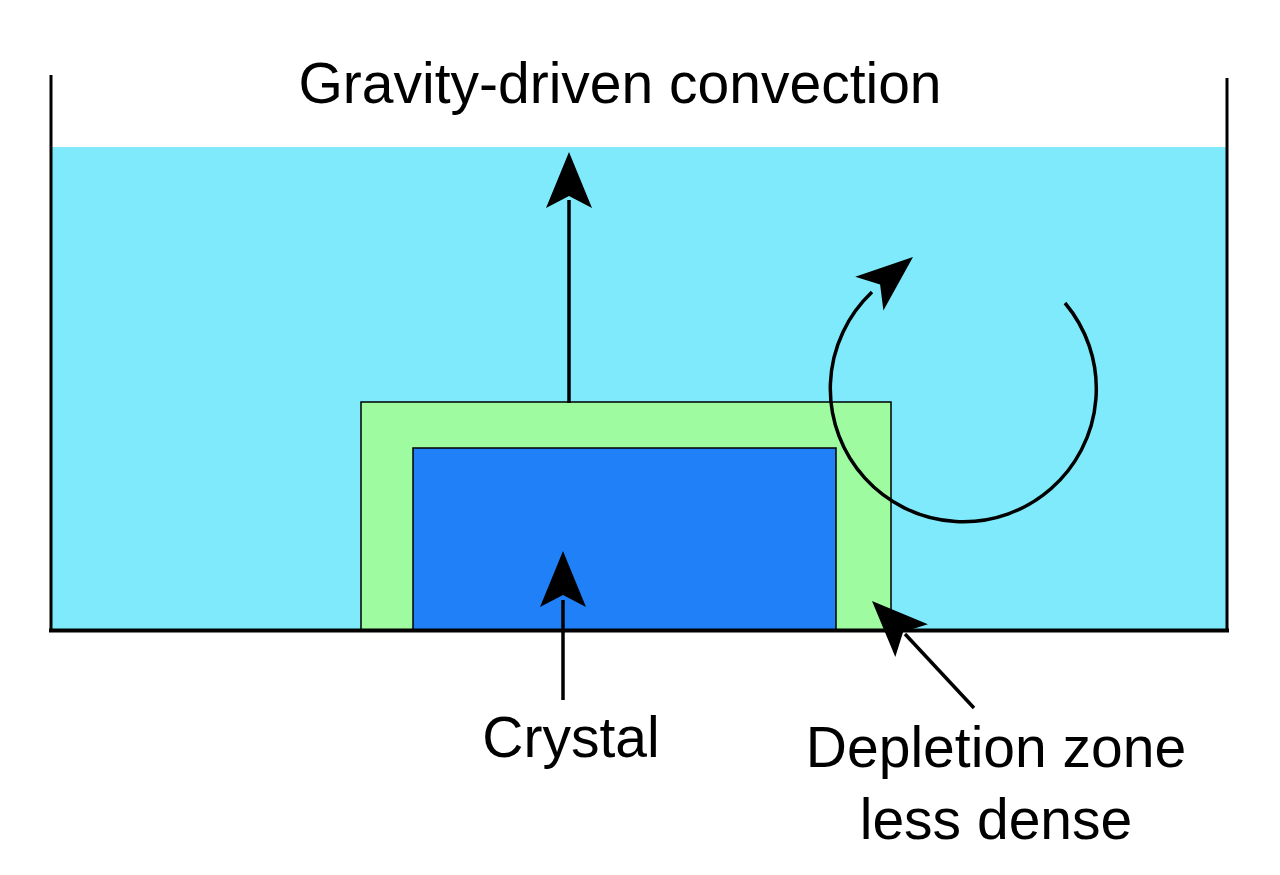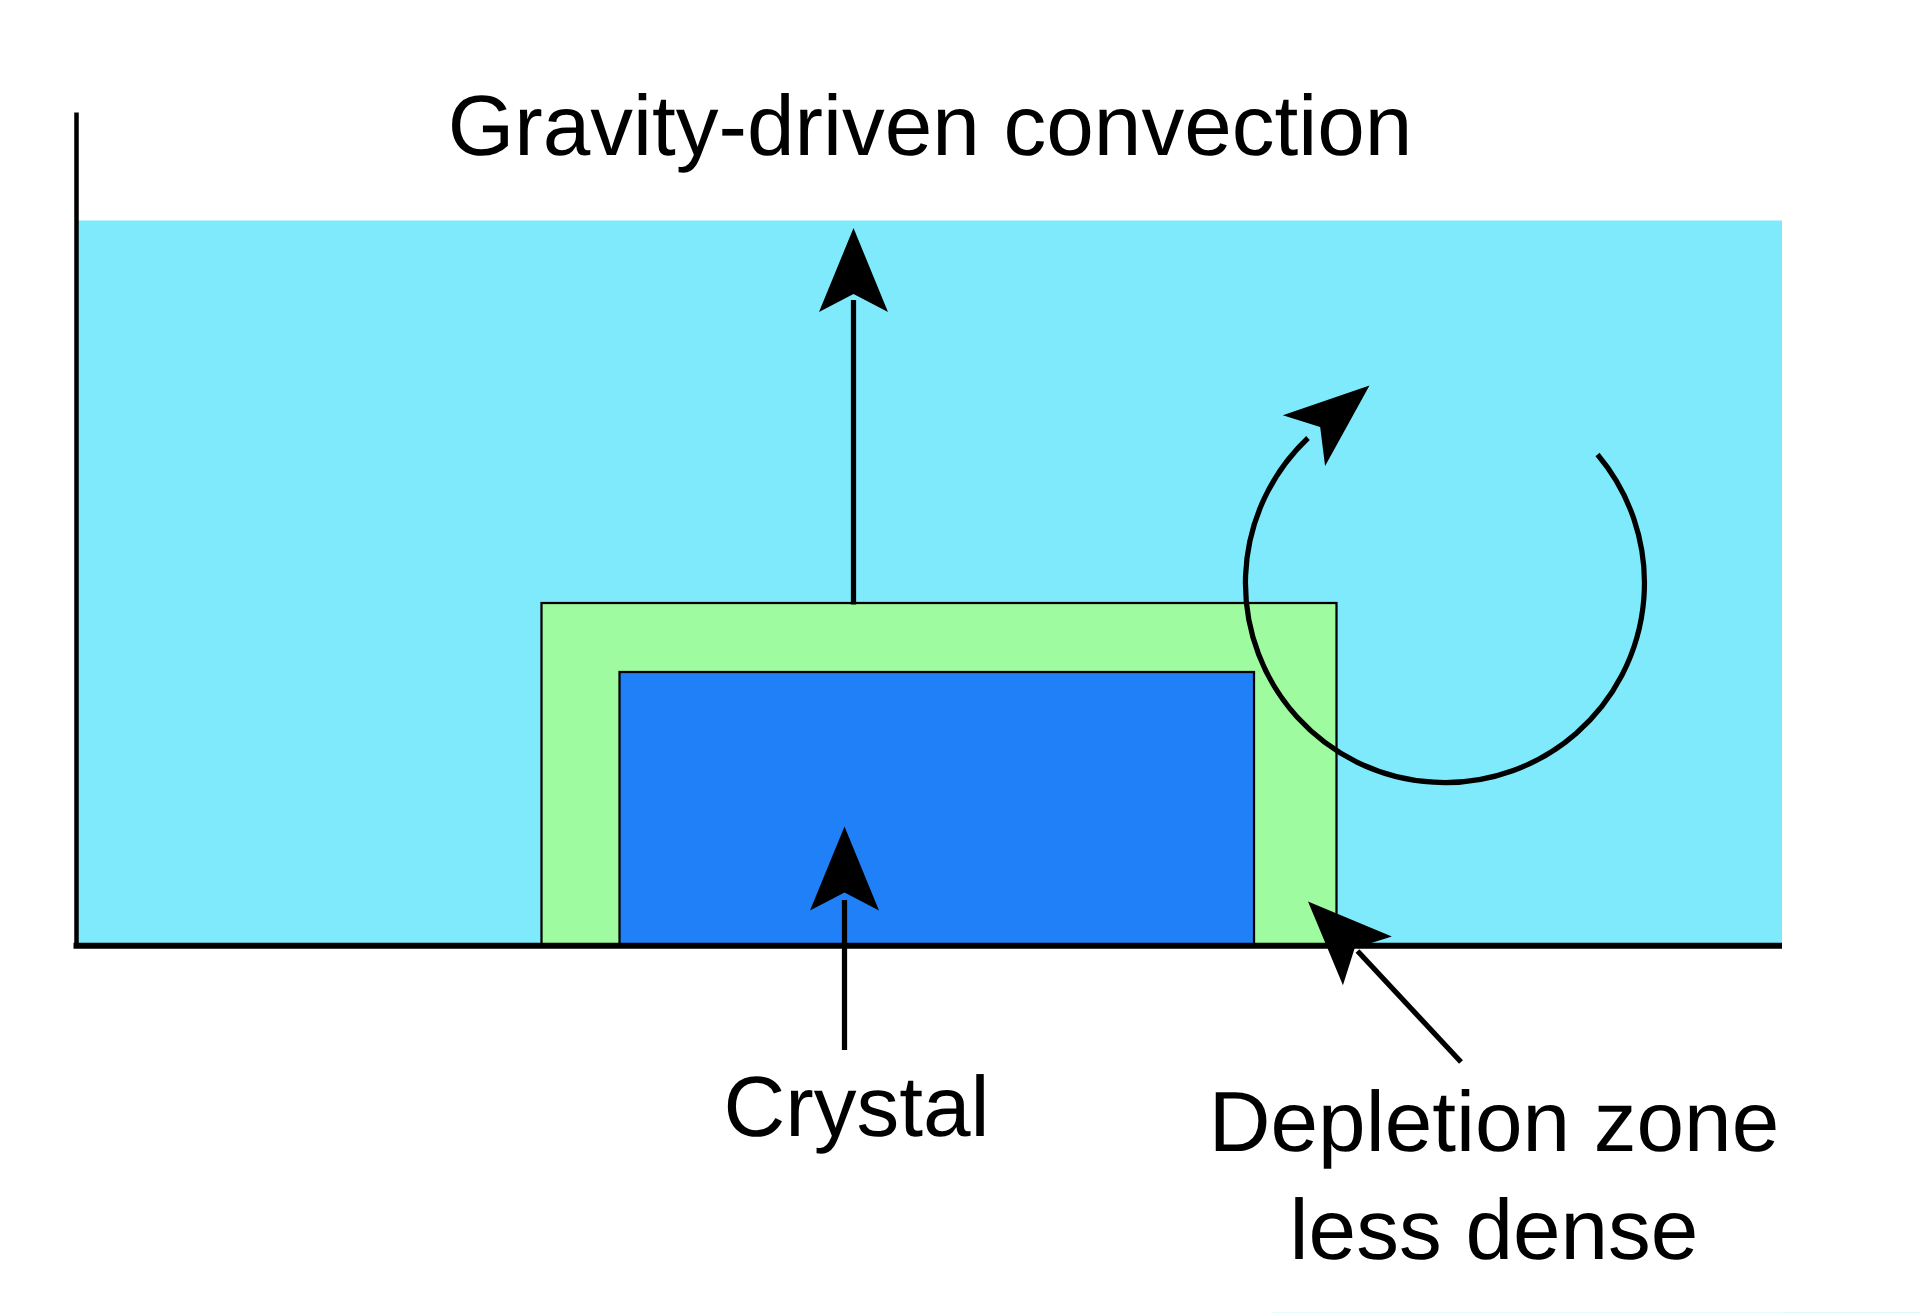--- a/index.html
+++ b/index.html
@@ -2,21 +2,21 @@
 <html><head>
 <meta charset="utf-8">
 <style>
   html, body {
     margin: 0;
     padding: 0;
     background: #ffffff;
   }
   .stage {
     position: relative;
-    width: 1188px;
+    width: 1280px;
     height: 875px;
     background: #ffffff;
     overflow: hidden;
     font-family: "Liberation Sans", sans-serif;
   }
   svg text {
     font-family: "Liberation Sans", sans-serif;
     font-size: 57px;
     fill: #000000;
   }

